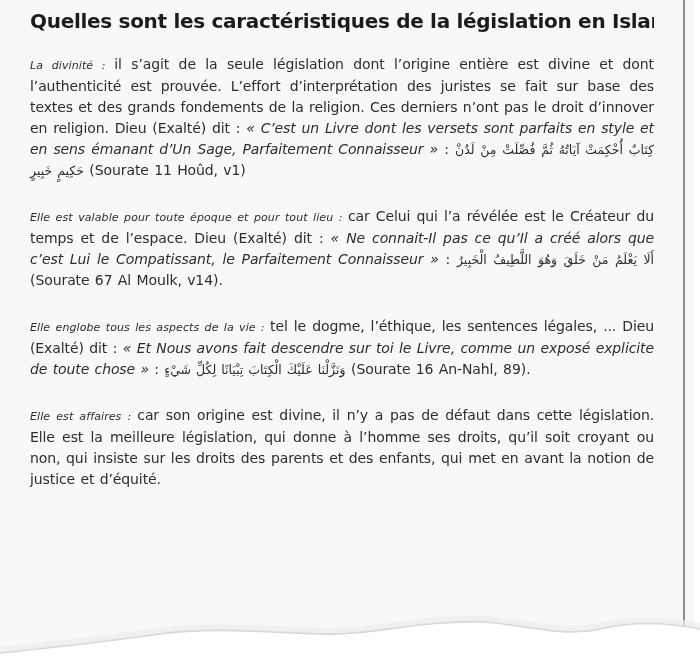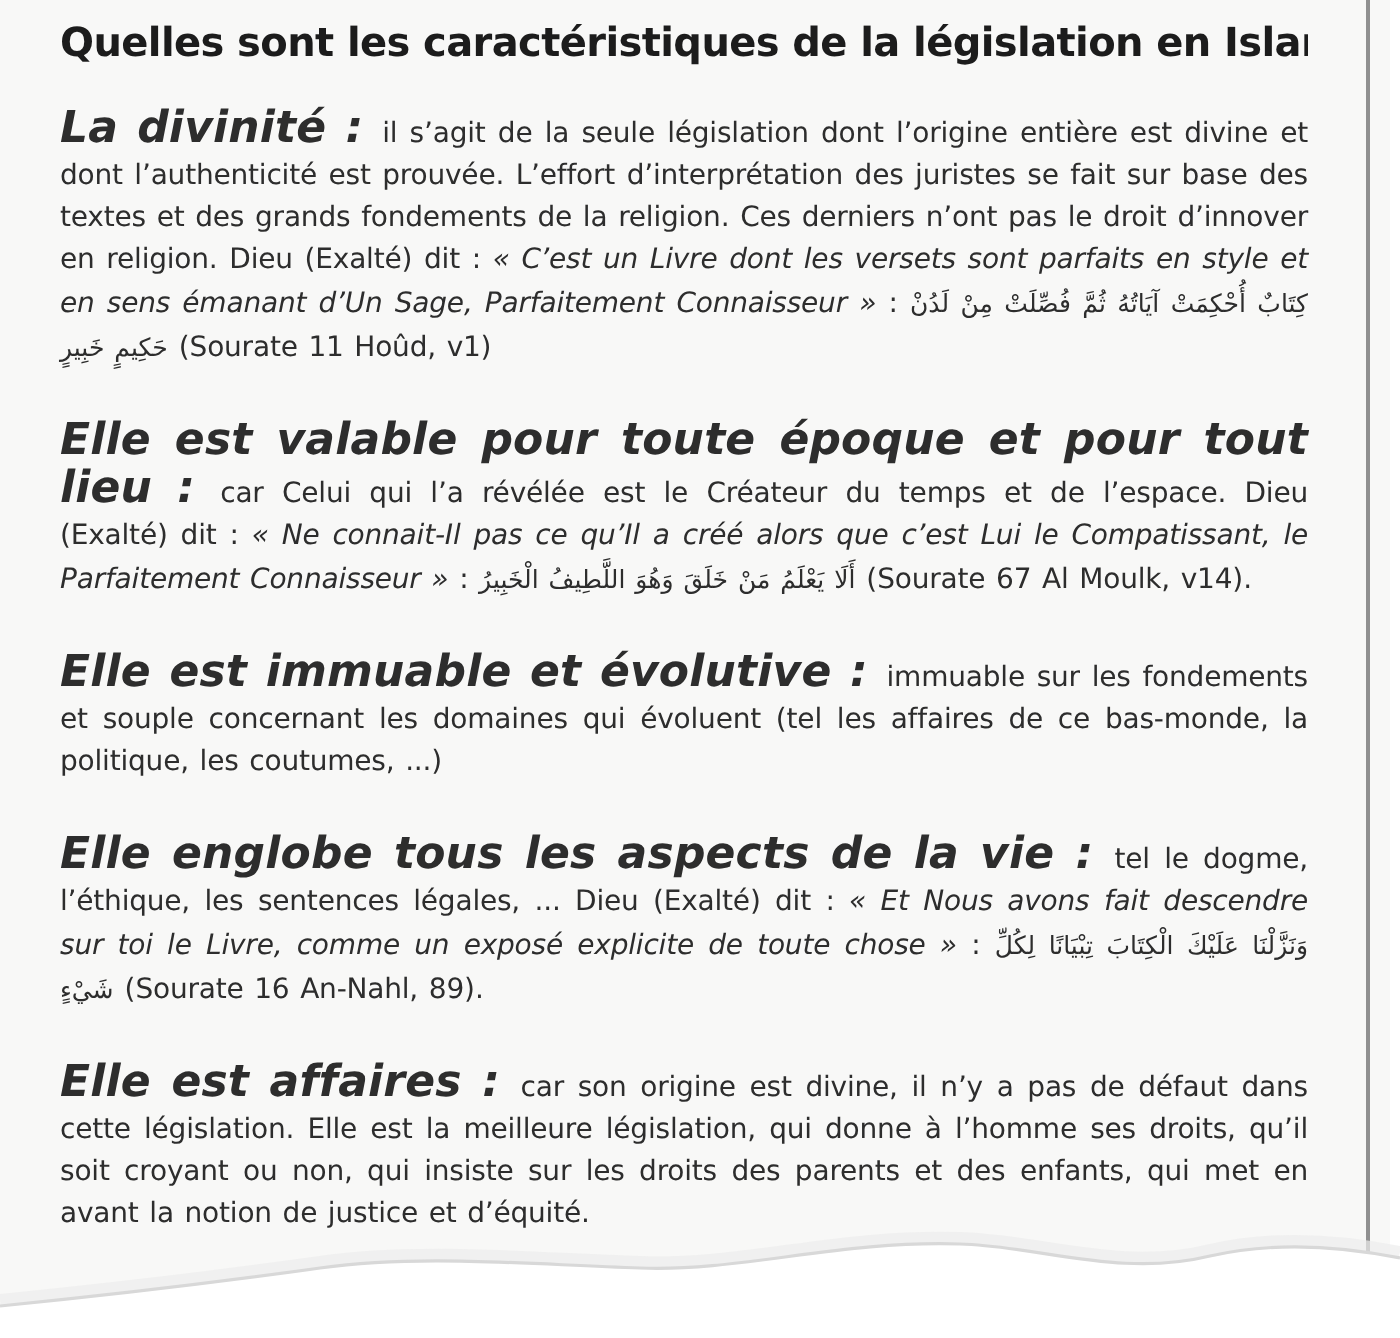--- a/index.html
+++ b/index.html
@@ -34,23 +34,23 @@
   }
   .para{
     margin:0 0 25px 0;
     font-size:14px;
     line-height:21px;
     text-align:justify;
     letter-spacing:-0.1px;
     word-spacing:1px;
   }
   .seg-lead{
-    font-weight:bold;
+    font-weight:normal;
     font-style:italic;
-    font-size:22px;
+    font-size:11px;
     letter-spacing:0.1px;
   }
   .seg-quote{
     font-style:italic;
   }
   .seg-arabic{
     font-size:12.5px;
     unicode-bidi:embed;
   }
   .scan-line{
@@ -81,21 +81,20 @@
 </style>
 </head>
 <body>
 
 <div class="page">
   <div class="inner">
     <h1 class="title">Quelles sont les caractéristiques de la législation en Islam</h1>
     <div id="paragraphs">
         <p class="para"><span class="seg-lead">La divinité : </span><span class="seg-normal">il s’agit de la seule législation dont l’origine entière est divine et dont l’authenticité est prouvée. L’effort d’interprétation des juristes se fait sur base des textes et des grands fondements de la religion. Ces derniers n’ont pas le droit d’innover en religion. Dieu (Exalté) dit : </span><span class="seg-quote">« C’est un Livre dont les versets sont parfaits en style et en sens émanant d’Un Sage, Parfaitement Connaisseur »</span><span class="seg-normal"> : </span><span class="seg-arabic" dir="rtl" lang="ar">كِتَابٌ أُحْكِمَتْ آيَاتُهُ ثُمَّ فُصِّلَتْ مِنْ لَدُنْ حَكِيمٍ خَبِيرٍ</span><span class="seg-normal"> (Sourate 11 Hoûd, v1)</span></p>
         <p class="para"><span class="seg-lead">Elle est valable pour toute époque et pour tout lieu : </span><span class="seg-normal">car Celui qui l’a révélée est le Créateur du temps et de l’espace. Dieu (Exalté) dit : </span><span class="seg-quote">« Ne connait-Il pas ce qu’Il a créé alors que c’est Lui le Compatissant, le Parfaitement Connaisseur »</span><span class="seg-normal"> : </span><span class="seg-arabic" dir="rtl" lang="ar">أَلَا يَعْلَمُ مَنْ خَلَقَ وَهُوَ اللَّطِيفُ الْخَبِيرُ</span><span class="seg-normal"> (Sourate 67 Al Moulk, v14).</span></p>
-        <p class="para"><span class="seg-lead">Elle est immuable et évolutive : </span><span class="seg-normal">immuable sur les fondements et souple concernant les domaines qui évoluent (tel les affaires de ce bas-monde, la politique, les coutumes, ...)</span></p>
         <p class="para"><span class="seg-lead">Elle englobe tous les aspects de la vie : </span><span class="seg-normal">tel le dogme, l’éthique, les sentences légales, ... Dieu (Exalté) dit : </span><span class="seg-quote">« Et Nous avons fait descendre sur toi le Livre, comme un exposé explicite de toute chose »</span><span class="seg-normal"> : </span><span class="seg-arabic" dir="rtl" lang="ar">وَنَزَّلْنَا عَلَيْكَ الْكِتَابَ تِبْيَانًا لِكُلِّ شَيْءٍ</span><span class="seg-normal"> (Sourate 16 An-Nahl, 89).</span></p>
         <p class="para"><span class="seg-lead">Elle est affaires : </span><span class="seg-normal">car son origine est divine, il n’y a pas de défaut dans cette législation. Elle est la meilleure législation, qui donne à l’homme ses droits, qu’il soit croyant ou non, qui insiste sur les droits des parents et des enfants, qui met en avant la notion de justice et d’équité.</span></p>
       </div>
   </div>
 
   <div class="scan-line"></div>
   <div class="right-strip"></div>
 
   <svg class="torn" viewBox="0 0 700 58" preserveAspectRatio="none" aria-hidden="true">
     <path d="M0,42 C60,36 110,30 160,23 C210,16 260,21 320,23 C370,25 420,9 480,11 C520,12 560,28 605,17 C640,9 675,13 700,18 L700,58 L0,58 Z" fill="#ffffff"></path>

